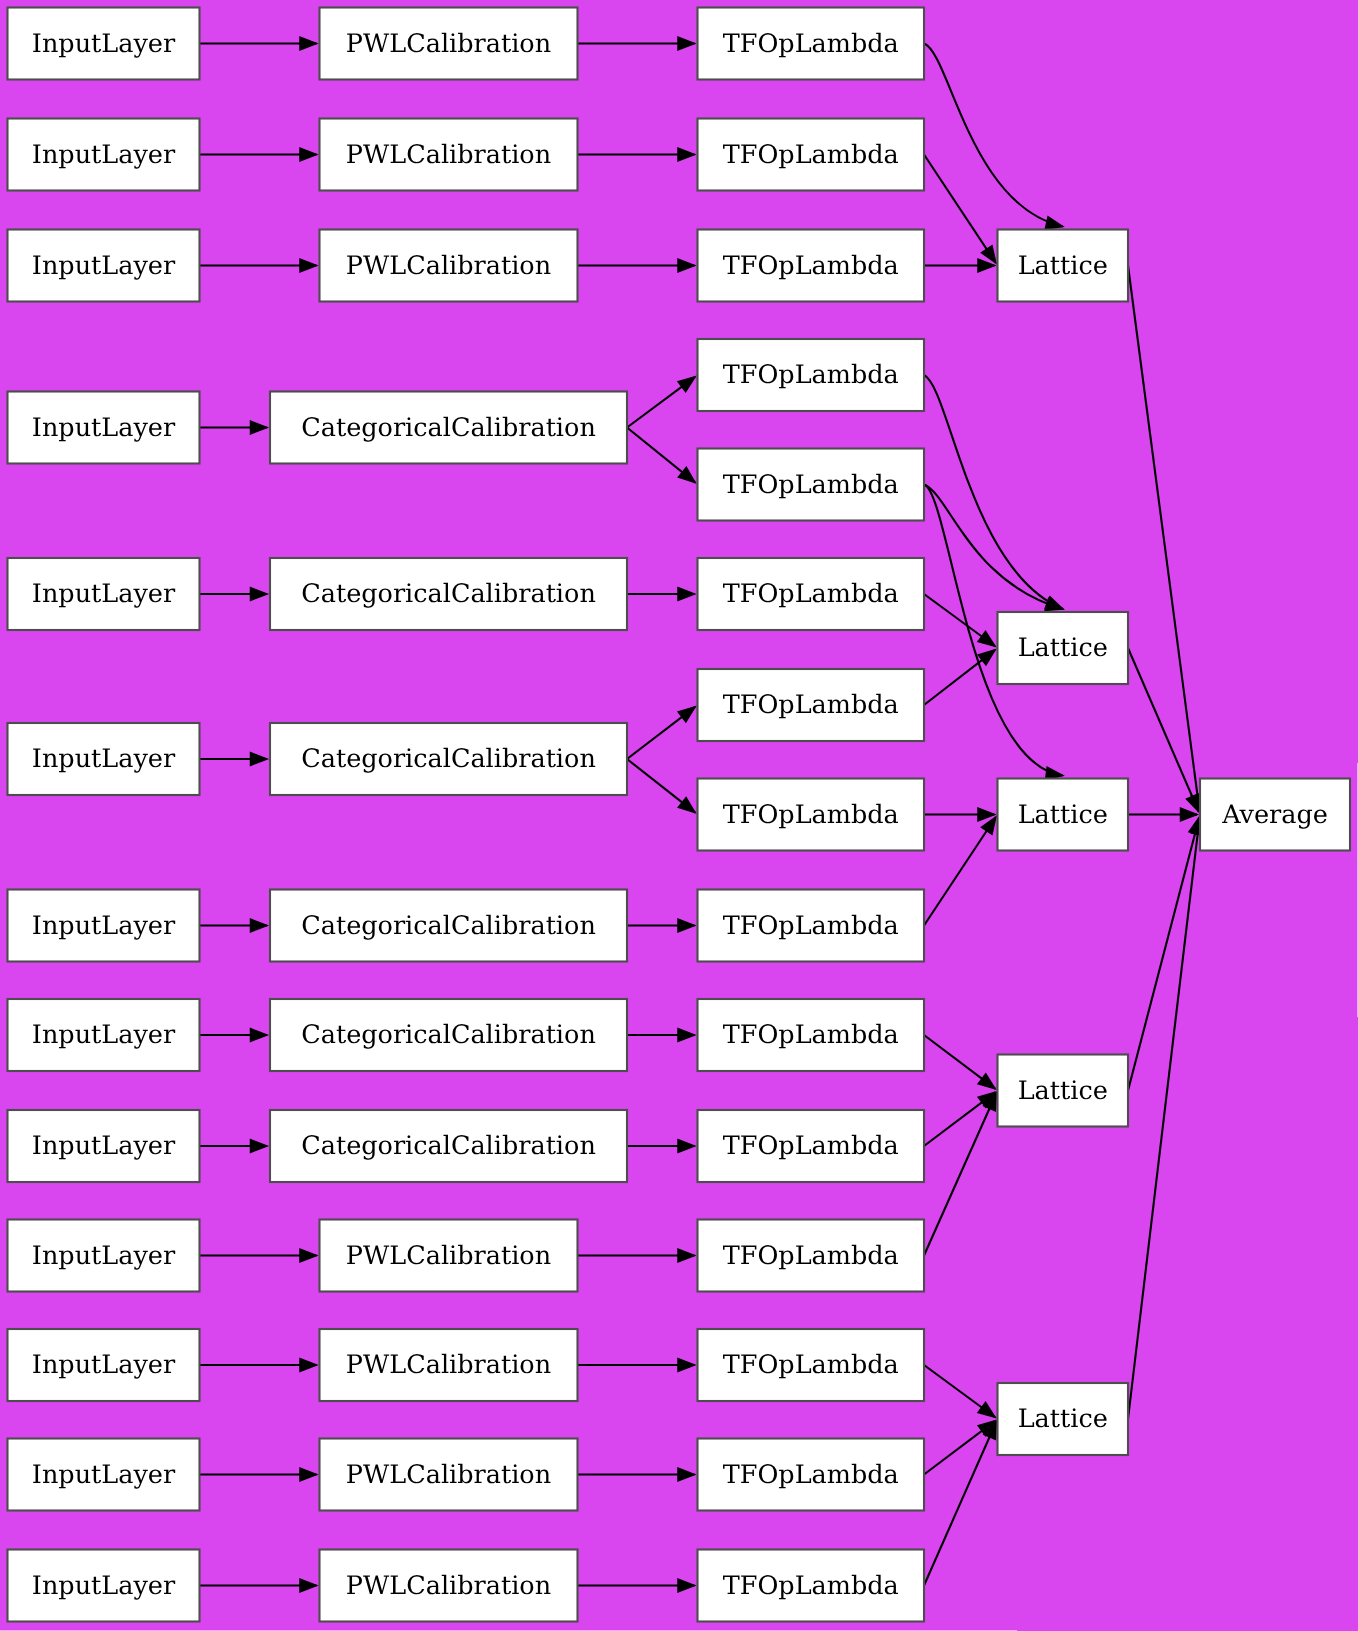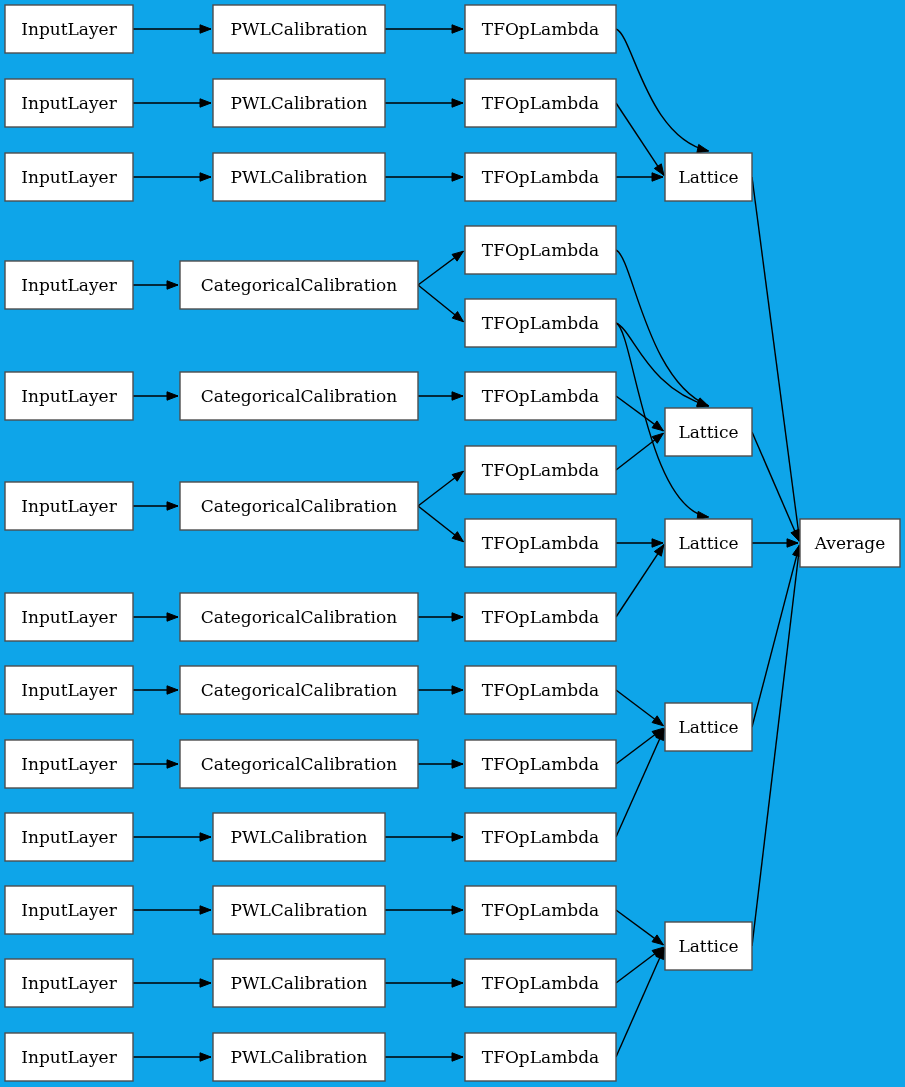--- a/index.html
+++ b/index.html
@@ -4,21 +4,21 @@
 <style>
   html, body {
     margin: 0;
     padding: 0;
     background: #ffffff;
   }
   #graph-root {
     position: relative;
     width: 905px;
     height: 1087px;
-    background: #0ea5e9;
+    background: #d946ef;
     overflow: hidden;
   }
   svg#graph-svg {
     display: block;
     width: 905px;
     height: 1087px;
   }
   .node-box {
     fill: #ffffff;
     stroke: #4d4d4d;

